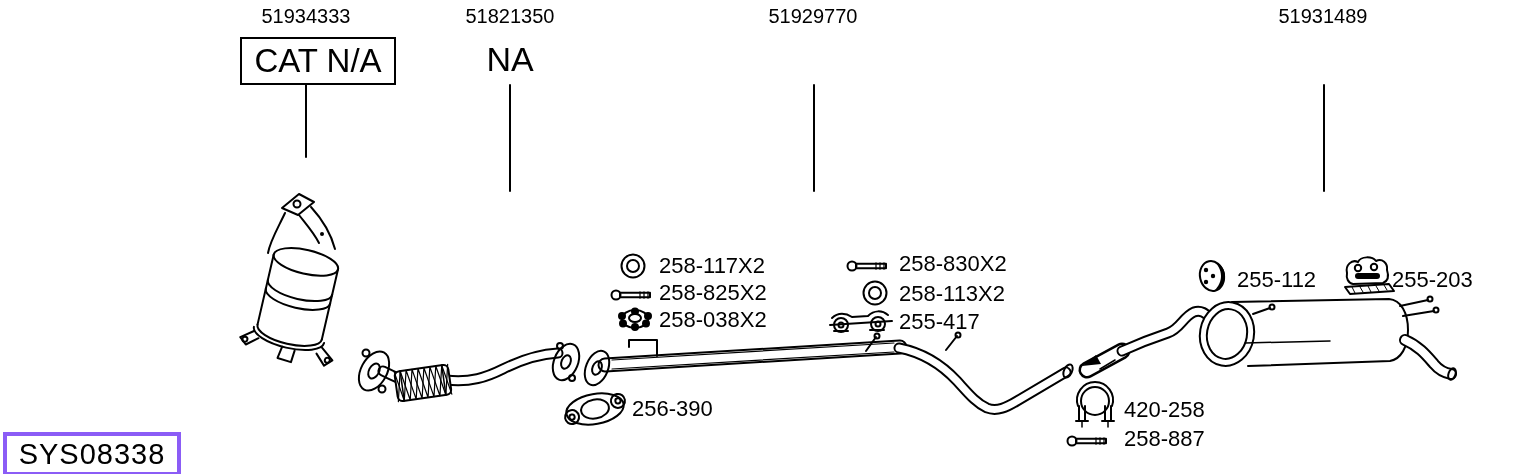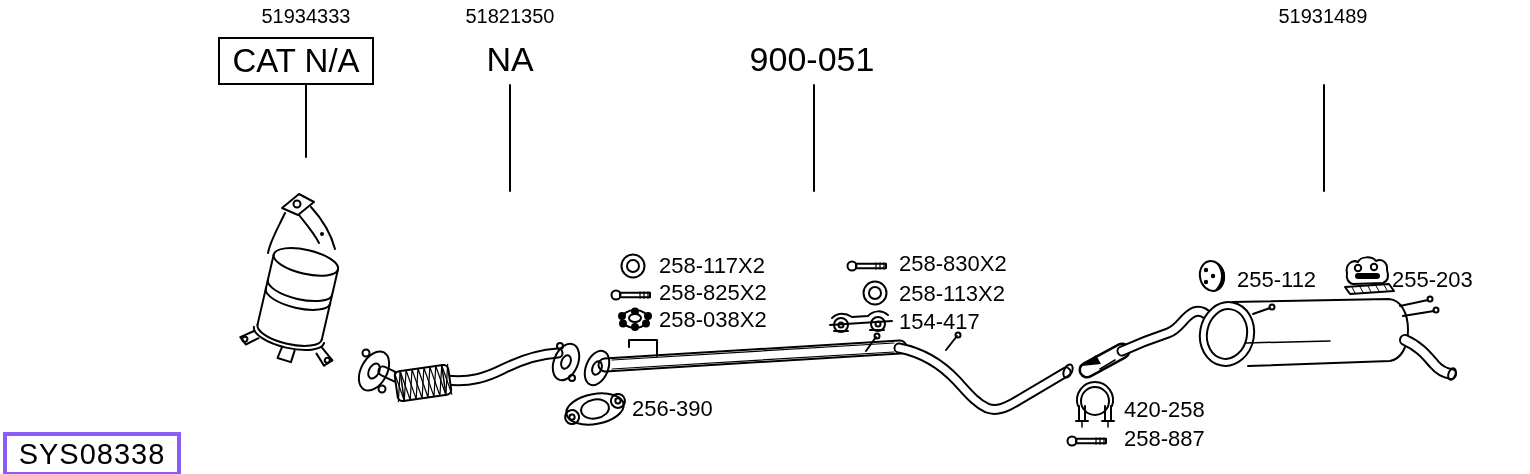--- a/index.html
+++ b/index.html
@@ -182,33 +182,33 @@
         <path d="M1079,406 L1079,421 M1085,406 L1085,421 M1105,406 L1105,421 M1111,406 L1111,421"></path>
         <path d="M1076,421 L1088,421 M1102,421 L1114,421"></path>
         <path d="M1082,421 L1082,427 M1108,421 L1108,427" stroke-width="1.5"></path>
       </g>
       <use href="#boltdef" transform="translate(1086,441)"></use>
     </g>
   </svg>
 
   <div class="t ref" style="left:221px">51934333</div>
   <div class="t ref" style="left:425px">51821350</div>
+  <div class="t ref" style="left:728px">51929770</div>
   <div class="t ref" style="left:1238px">51931489</div>
 
-  <div class="t code boxed" style="left:218px;width:152px;height:44px;font-size:33px">CAT N/A</div>
+  <div class="t code boxed" style="left:240px;width:152px;height:44px;font-size:33px">CAT N/A</div>
   <div class="t code" style="left:425px">NA</div>
-  <div class="t code" style="left:727px">900-051</div>
 
   <div class="t part" style="left:659px;top:253px">258-117X2</div>
   <div class="t part" style="left:659px;top:280px">258-825X2</div>
   <div class="t part" style="left:659px;top:307px">258-038X2</div>
 
   <div class="t part" style="left:899px;top:251px">258-830X2</div>
   <div class="t part" style="left:899px;top:281px">258-113X2</div>
-  <div class="t part" style="left:899px;top:309px">154-417</div>
+  <div class="t part" style="left:899px;top:309px">255-417</div>
 
   <div class="t part" style="left:1237px;top:267px">255-112</div>
   <div class="t part" style="left:1392px;top:267px">255-203</div>
 
   <div class="t part" style="left:632px;top:396px">256-390</div>
 
   <div class="t part" style="left:1124px;top:397px">420-258</div>
   <div class="t part" style="left:1124px;top:426px">258-887</div>
 
   <div class="t sysid" style="left:3px;top:432px;width:170px;height:36px">SYS08338</div>

